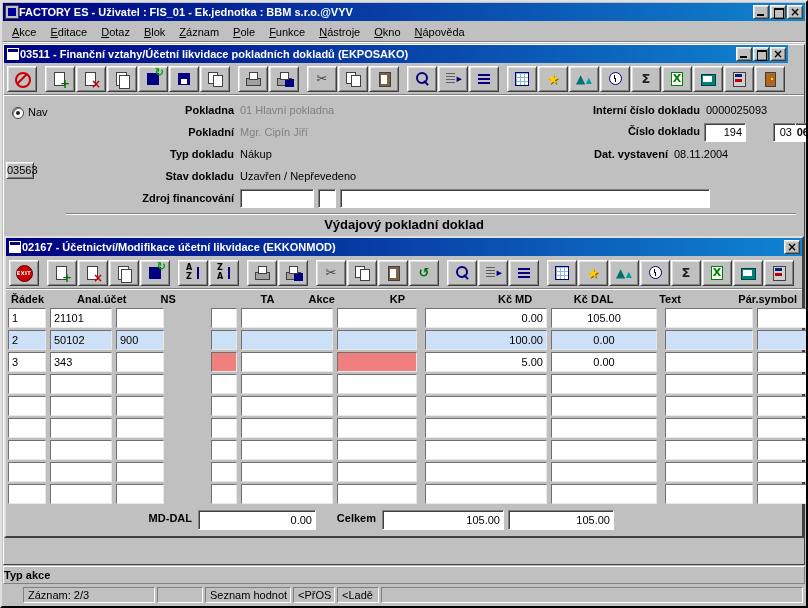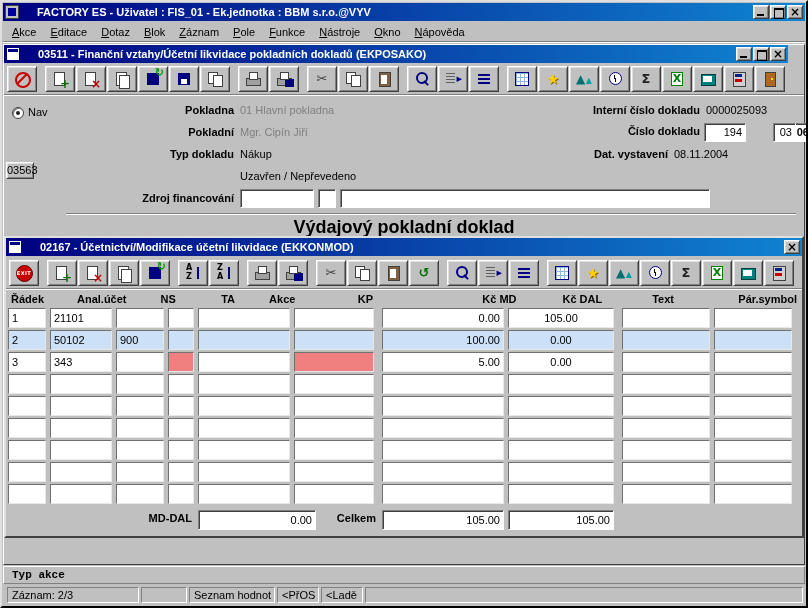--- a/index.html
+++ b/index.html
@@ -11,21 +11,21 @@
     border:2px solid; border-color:#dfdfdf #000 #000 #dfdfdf;
     overflow:hidden; font-size:11px; color:#000;
   }
 
   
   .titlebar {
     position:absolute; height:18px; display:flex; align-items:center;
     background:linear-gradient(90deg, var(--title_from,#000080), var(--title_to,#1084d0));
     color:#fff; font-weight:bold; padding:0 2px; overflow:hidden;
   }
-  .title-text { margin-left:18px; white-space:nowrap; font-size:11px; }
+  .title-text { margin-left:0; white-space:nowrap; font-size:11px; }
   .cap-btns { margin-left:auto; display:flex; gap:1px; }
   .cap {
     position:relative; width:16px; height:14px; background:#c0c0c0;
     border:1px solid; border-color:#fff #404040 #404040 #fff;
     box-shadow:inset 1px 1px 0 #dfdfdf, inset -1px -1px 0 #808080;
   }
   .b-min::after { content:""; position:absolute; left:3px; bottom:2px; width:7px; height:2px; background:#000; }
   .b-max::after { content:""; position:absolute; left:3px; top:2px; width:8px; height:8px; border:1px solid #000; border-top:2px solid #000; }
   .b-close::after { content:"×"; position:absolute; left:0; top:-1px; width:14px; text-align:center; font:bold 12px/14px "DejaVu Sans", sans-serif; color:#000; }
 
@@ -132,48 +132,48 @@
   .fld.num { text-align:right; }
   .btn3d {
     position:absolute; background:#c0c0c0;
     border:1px solid; border-color:#fff #404040 #404040 #fff;
     box-shadow:inset 1px 1px 0 #dfdfdf, inset -1px -1px 0 #808080;
     font-size:11px; text-align:center; line-height:15px; cursor:pointer;
   }
   .radio { position:absolute; width:12px; height:12px; border-radius:50%; background:#fff; border:1px solid #404040; box-shadow:inset 1px 1px 0 #808080; }
   .radio::after { content:""; position:absolute; left:3px; top:3px; width:4px; height:4px; border-radius:50%; background:#202020; }
   .etch { position:absolute; height:2px; border-top:1px solid #808080; border-bottom:1px solid #fff; }
-  .heading { position:absolute; left:0; right:0; text-align:center; font-weight:bold; font-size:18px; }
+  .heading { position:absolute; left:0; right:0; text-align:center; font-weight:bold; font-size:13px; }
 
   
   .thead { position:absolute; left:2px; right:2px; display:flex; gap:4px; }
   .hcell { height:14px; font-weight:bold; line-height:14px; padding:0 3px; white-space:nowrap; overflow:visible; }
   .rows { position:absolute; left:2px; right:2px; }
   .trow { display:flex; gap:4px; margin-bottom:2px; }
   .tcell {
     height:20px; background:#fff; flex:0 0 auto;
     border:1px solid; border-color:#707070 #e8e8e8 #e8e8e8 #707070;
     font-size:11px; line-height:18px; padding:0 3px; overflow:hidden; white-space:nowrap;
   }
   .trow.sel .tcell { background:var(--selected_row_bg,#cce0f7); }
   .tcell.red { background:var(--alert_cell_bg,#f08080); }
-  .c1 { width:38px; } .c2 { width:62px; } .c3 { width:48px; } .c4 { width:26px; }
+  .c1 { width:38px; } .c2 { width:62px; } .c3 { width:48px; } .c4 { width:26px;margin-left:43px; }
   .c5 { width:92px; } .c6 { width:80px; }
   .c7 { width:122px; margin-left:4px; text-align:right; }
   .c8 { width:106px; text-align:center; }
   .c9 { width:88px; margin-left:4px; } .c10 { width:78px; }
   .hcell.c10 { text-align:right; }
 
   
   #hintbar {
     position:absolute; left:1px; right:1px; bottom:22px; height:18px;
     border:1px solid; border-color:#fff #808080 #808080 #fff;
-    font-weight:bold; line-height:16px; padding-left:8px;font-family:Liberation Mono, monospace;
-  }
-  #statusbar { position:absolute; left:1px; right:1px; bottom:1px; height:20px; display:flex; gap:2px; padding:2px 2px 0 4px; }
+    font-weight:bold; line-height:16px; padding-left:0;
+  }
+  #statusbar { position:absolute; left:1px; right:1px; bottom:1px; height:20px; display:flex; gap:2px; padding:2px 2px 0 20px; }
   .seg {
     height:16px; border:1px solid; border-color:#808080 #fff #fff #808080;
     font-size:11px; line-height:14px; padding:0 4px; white-space:nowrap; overflow:hidden;
   }
 </style>
 </head>
 <body>
 
 <div id="win">
 
@@ -288,20 +288,21 @@
       </button>
       </div>
 
     <span class="radio" style="left:8px;top:62px;"></span>
     <span class="fval" style="left:24px;top:61px;">Nav</span>
     <button type="button" class="btn3d" style="left:2px;top:117px;width:28px;height:17px;">03563</button>
 
     <span class="flabel" style="left:60px;top:81px;width:170px;">Pokladní</span>
     <span class="flabel" style="left:60px;top:59px;width:170px;">Pokladna</span>
     <span class="flabel" style="left:60px;top:103px;width:170px;">Typ dokladu</span>
+    <span class="flabel" style="left:60px;top:125px;width:170px;">Stav dokladu</span>
     <span class="flabel" style="left:60px;top:147px;width:170px;">Zdroj financování</span>
 
     <span class="fval dim" style="left:236px;top:59px;">01 Hlavní pokladna</span>
     <span class="fval dim" style="left:236px;top:81px;">Mgr. Cipín Jiří</span>
     <span class="fval" style="left:236px;top:103px;">Nákup</span>
     <span class="fval" style="left:236px;top:125px;">Uzavřen / Nepřevedeno</span>
 
     <div class="fld" style="left:236px;top:144px;width:74px;height:19px;"></div>
     <div class="fld" style="left:314px;top:144px;width:18px;height:19px;"></div>
     <div class="fld" style="left:336px;top:144px;width:370px;height:19px;"></div>

